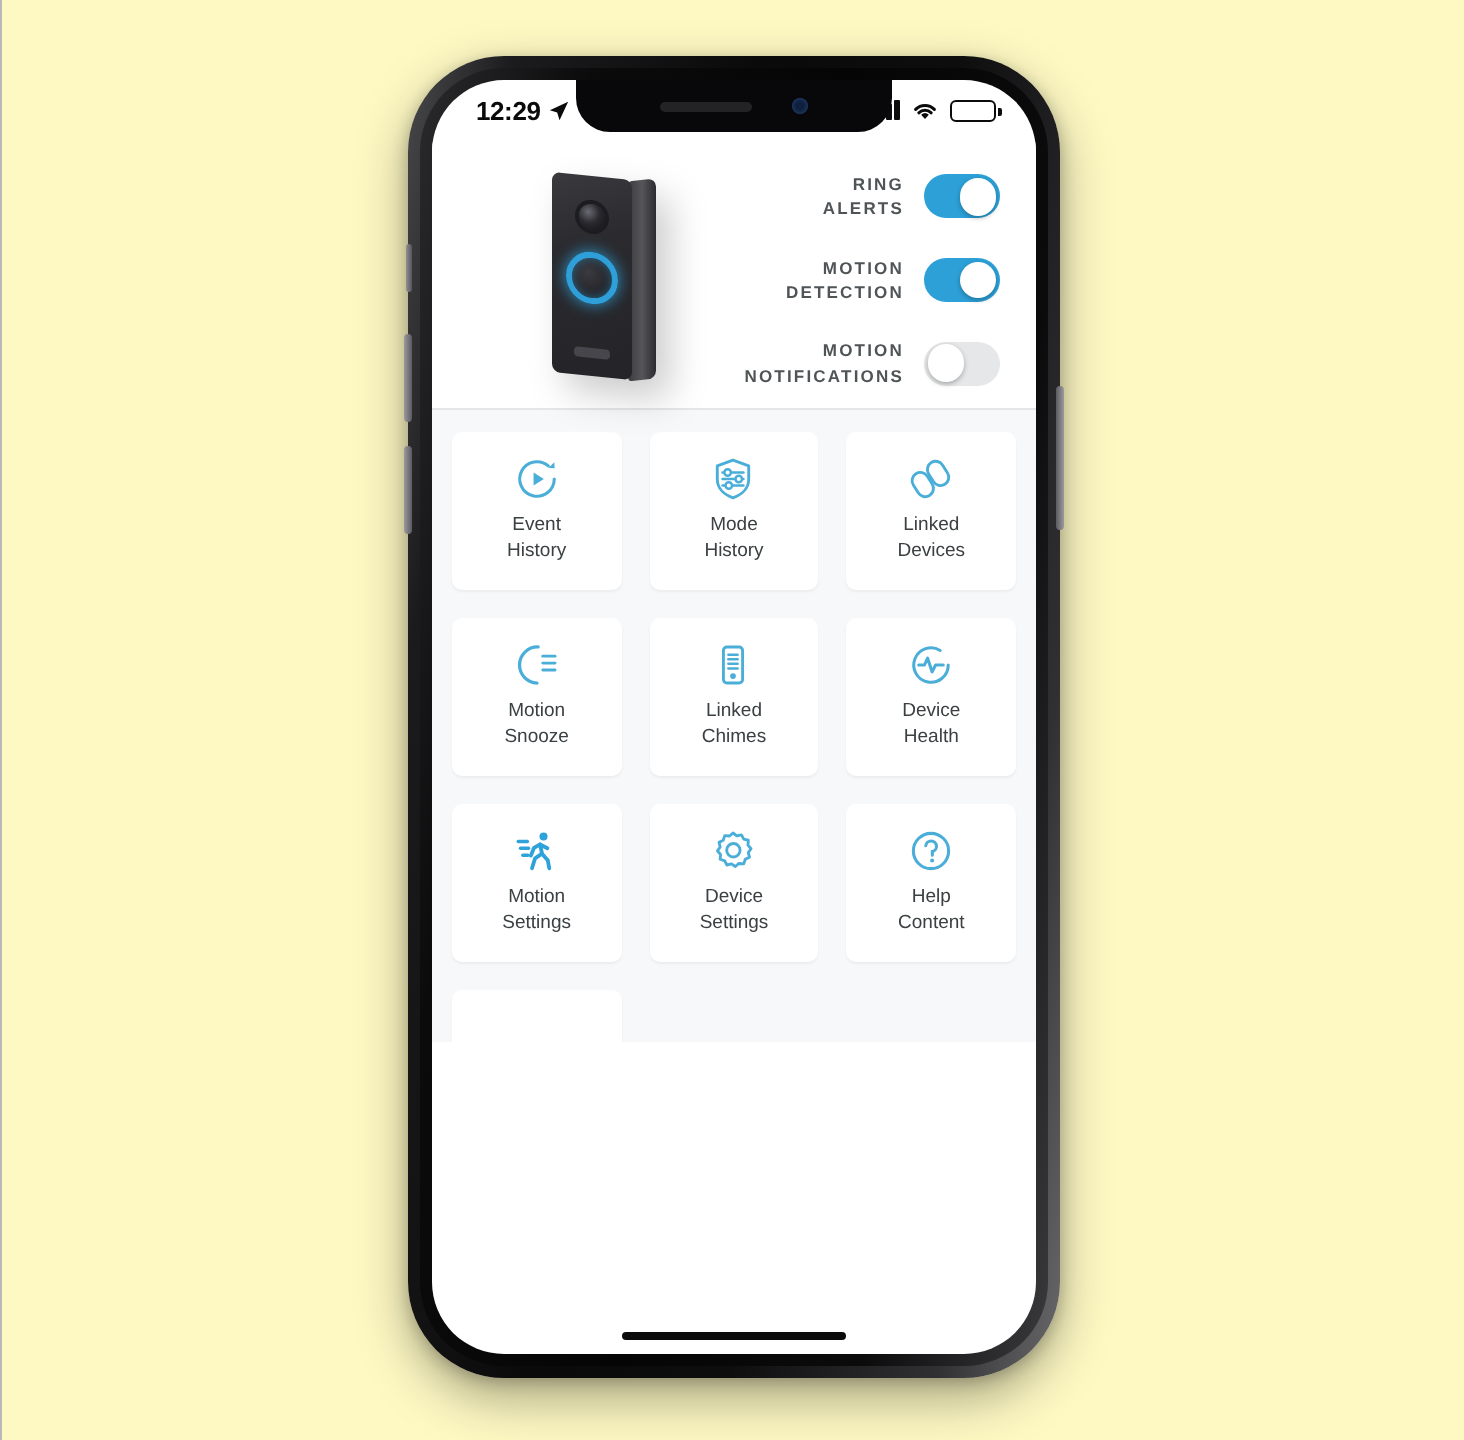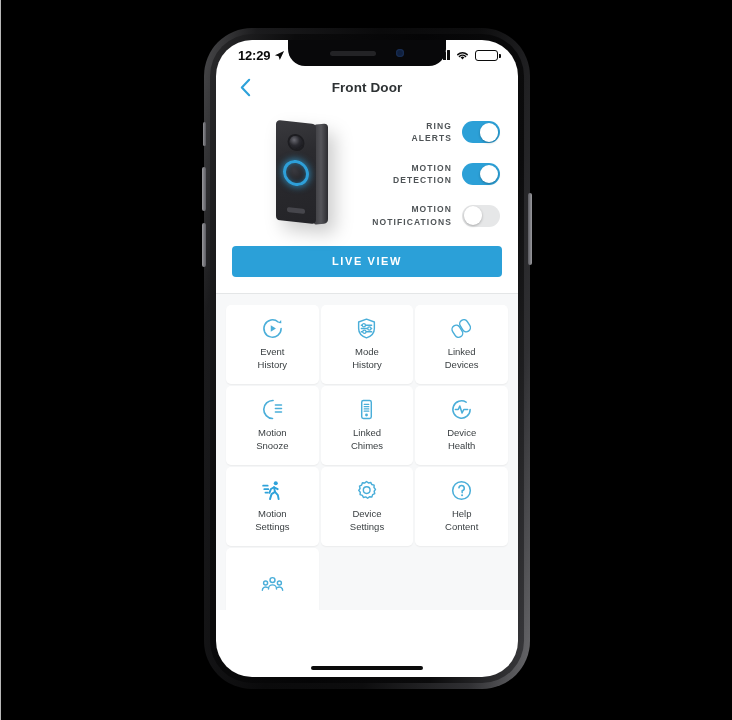--- a/index.html
+++ b/index.html
@@ -10,21 +10,21 @@
     height: 720px;
     overflow: hidden;
     background: #ffffff;
     font-family: "Liberation Sans", sans-serif;
   }
 
   #canvas {
     position: relative;
     width: 732px;
     height: 720px;
-    background: #000000;
+    background: #fef9c3;
     border-left: 1px solid #b8b8b8;
   }
 
   
   .phone-frame {
     position: absolute;
     left: 203px;
     top: 28px;
     width: 326px;
     height: 661px;
@@ -370,21 +370,21 @@
   
   .tile-area {
     background: #f7f8f9;
     padding: 11px 10px 0 10px;
     height: 316px;
     overflow: hidden;
   }
   .tile-grid {
     display: grid;
     grid-template-columns: repeat(3, 1fr);
-    gap: 2px;
+    gap: 14px;
   }
   .tile {
     background: #ffffff;
     border-radius: 5px;
     height: 79px;
     display: flex;
     flex-direction: column;
     align-items: center;
     justify-content: center;
     gap: 6px;
@@ -457,28 +457,20 @@
             <path d="M8 10.4 L5.9 8.0 A3.2 3.2 0 0 1 10.1 8.0 Z" fill="#0b0b0b"></path>
             <path d="M2.9 5.1 A7.3 7.3 0 0 1 13.1 5.1" stroke="#0b0b0b" stroke-width="1.7" fill="none" stroke-linecap="round"></path>
             <path d="M4.6 7.0 A4.9 4.9 0 0 1 11.4 7.0" stroke="#0b0b0b" stroke-width="1.6" fill="none" stroke-linecap="round"></path>
           </svg>
           <span class="battery">
             <span class="battery-fill"></span>
           </span>
         </div>
       </div>
 
-      <div class="nav-bar">
-        <div class="back-btn">
-          <svg width="11" height="19" viewBox="0 0 12 20">
-            <path d="M10 1.6 L2 10 L10 18.4" stroke="#2ea2da" stroke-width="2.3" fill="none" stroke-linecap="round" stroke-linejoin="round"></path>
-          </svg>
-        </div>
-        <div class="nav-title">Front Door</div>
-      </div>
 
       <div class="device-panel">
 
         <div class="device-image-wrap">
           <div class="doorbell">
             <div class="db-side"></div>
             <div class="db-front">
               <div class="db-lens"></div>
               <div class="db-ring"></div>
               <div class="db-logo"></div>
@@ -508,23 +500,20 @@
             <div class="toggle-label">MOTION
 NOTIFICATIONS</div>
             <div class="switch off">
               <span class="knob"></span>
             </div>
           </div>
 
         </div>
       </div>
 
-      <div class="liveview-wrap">
-        <button class="liveview-btn">LIVE VIEW</button>
-      </div>
 
       <div class="panel-divider"></div>
 
       <div class="tile-area">
         <div class="tile-grid">
 
           <div class="tile">
             <span class="tile-icon">
               <svg width="23" height="23" viewBox="0 0 24 24">
                 <path d="M21 12a9 9 0 1 1-3.1-6.8" stroke="#4aaed9" stroke-width="1.6" fill="none" stroke-linecap="round"></path>

